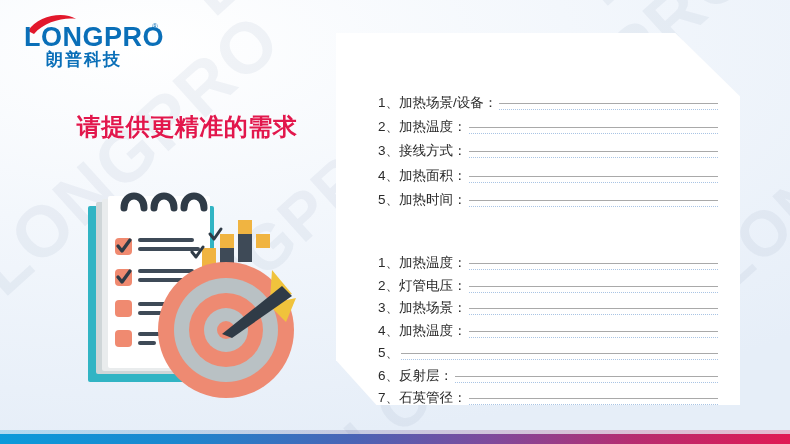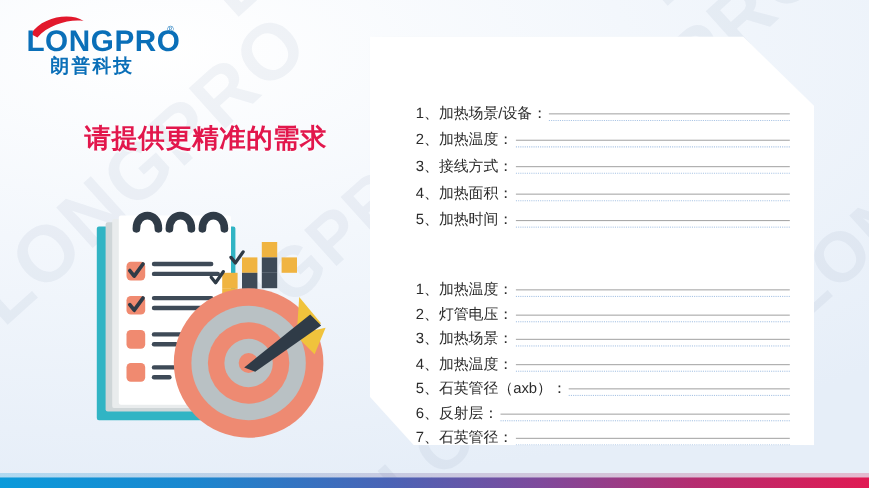--- a/index.html
+++ b/index.html
@@ -250,21 +250,20 @@
           <span class="lbl">加热场景：</span>
           <span class="rule"></span>
         </div>
         <div class="frm-row">
           <span class="lbl">4、</span>
           <span class="lbl">加热温度：</span>
           <span class="rule"></span>
         </div>
         <div class="frm-row">
           <span class="lbl">5、</span>
-          <span class="lbl">石英管径（axb）：</span>
           <span class="rule"></span>
         </div>
         <div class="frm-row">
           <span class="lbl">6、</span>
           <span class="lbl">反射层：</span>
           <span class="rule"></span>
         </div>
         <div class="frm-row">
           <span class="lbl">7、</span>
           <span class="lbl">石英管径：</span>

